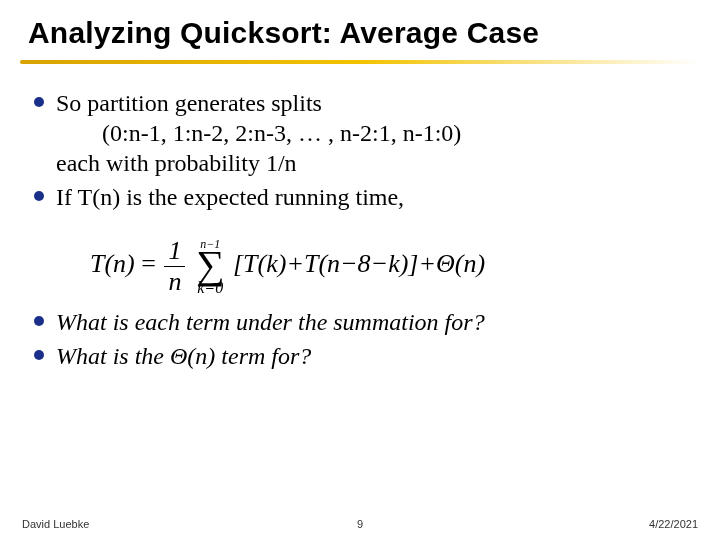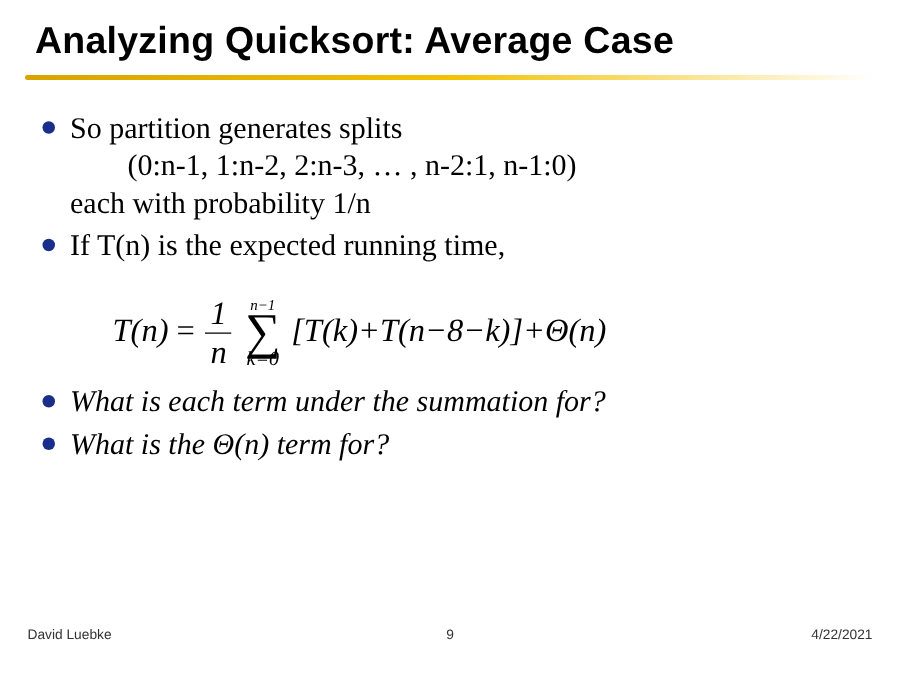--- a/index.html
+++ b/index.html
@@ -79,21 +79,21 @@
     line-height: 1;
     margin: 0 2px;
     position: relative;
   }
   .sigma .top { display: block; font-size: 12px; font-style: italic; margin-bottom: -2px; }
   .sigma .sym { display: block; font-size: 40px; font-style: normal; line-height: 0.85; }
   .sigma .bot { display: block; font-size: 16px; font-style: italic; margin-top: -2px; }
   .up { font-style: normal; }
   .footer {
     position: absolute;
-    bottom: 26px;
+    bottom: 10px;
     left: 0;
     width: 100%;
     display: flex;
     justify-content: space-between;
     align-items: center;
     padding: 0 22px;
     font-size: 11px;
     color: #333;
     font-family: Arial, Helvetica, sans-serif;
   }

